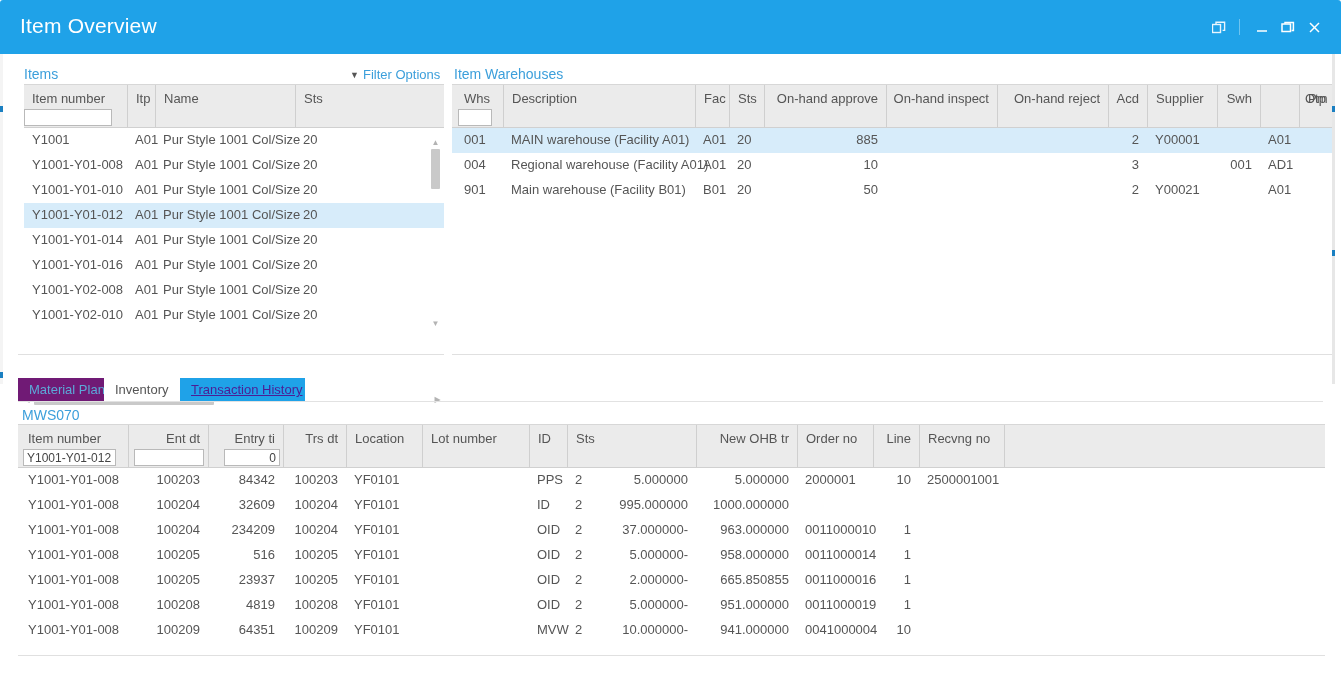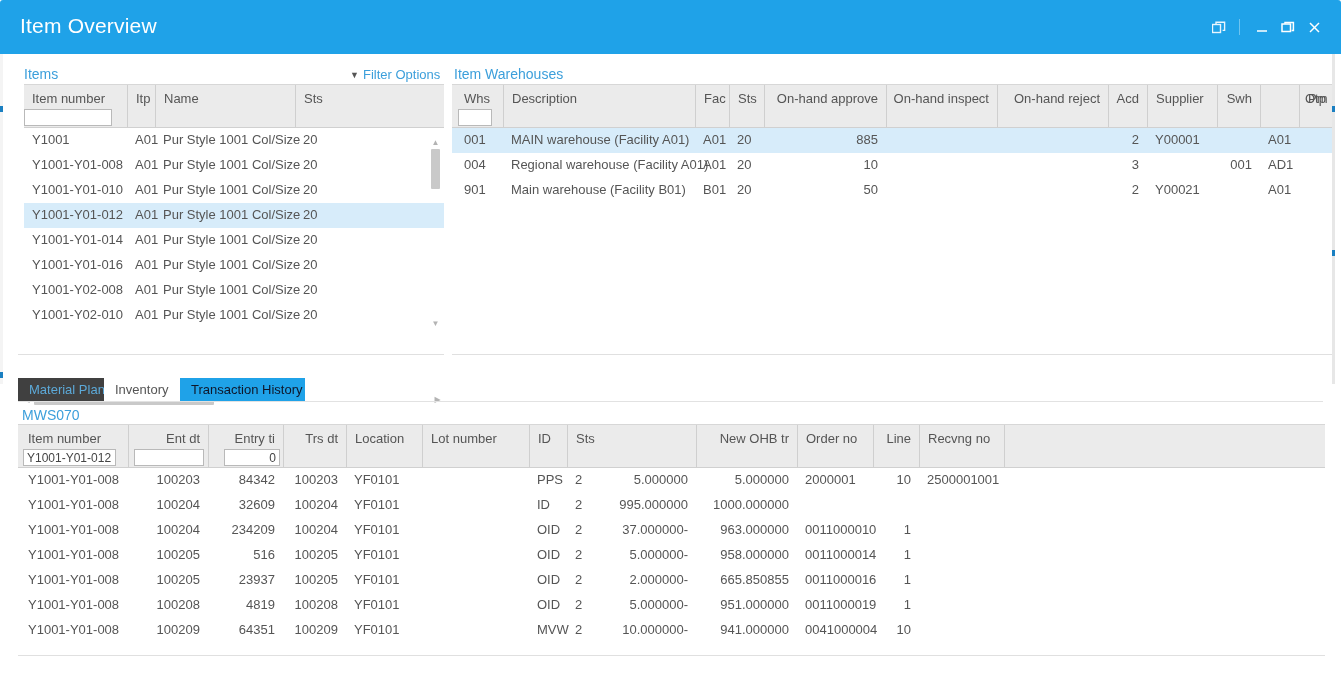--- a/index.html
+++ b/index.html
@@ -241,23 +241,23 @@
     position: absolute;
     top: 0;
     height: 23px;
     line-height: 23px;
     padding: 0 11px;
     font-size: 13px;
     box-sizing: border-box;
     cursor: pointer;
     white-space: nowrap;
   }
-  .tab.idle-grey { background: #404040; color: #5ca9d8; }
+  .tab.idle-grey { background: #701a75; color: #5ca9d8; }
   .tab.idle-white { background: #ffffff; color: #555; }
-  .tab.active { background: #1fa2e8; color: #0f172a; }
+  .tab.active { background: #1fa2e8; color: #4c1d95; text-decoration: underline; }
 
   .tabs-underline {
     position: absolute;
     left: 18px;
     top: 347px;
     width: 1305px;
     height: 1px;
     background: #e2e2e2;
   }
 </style>

